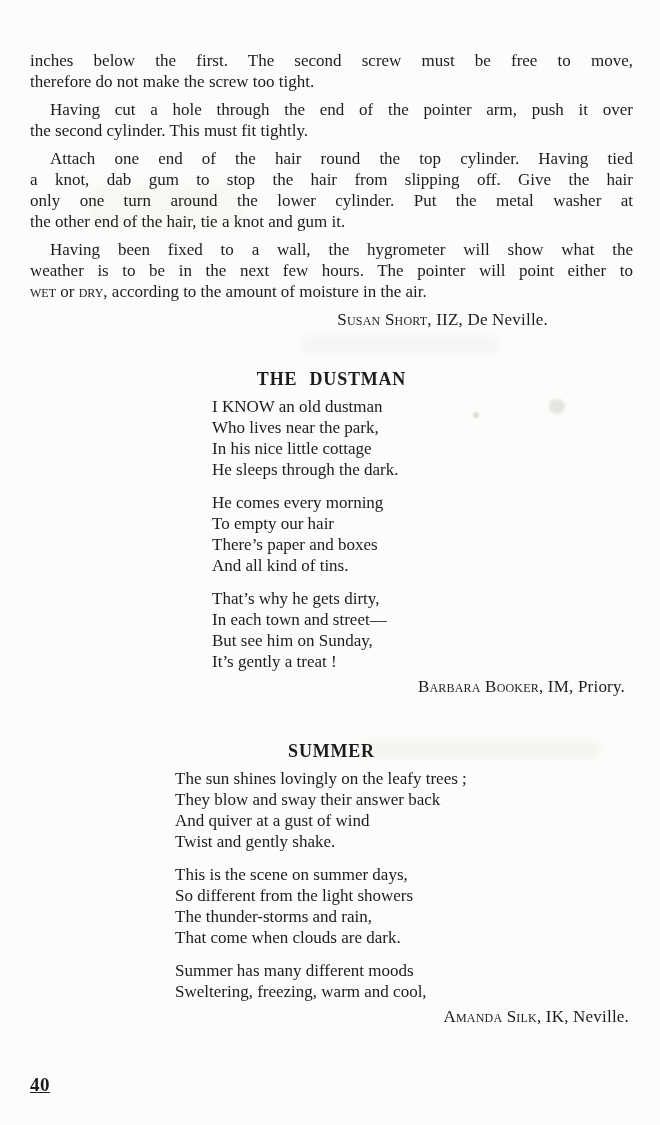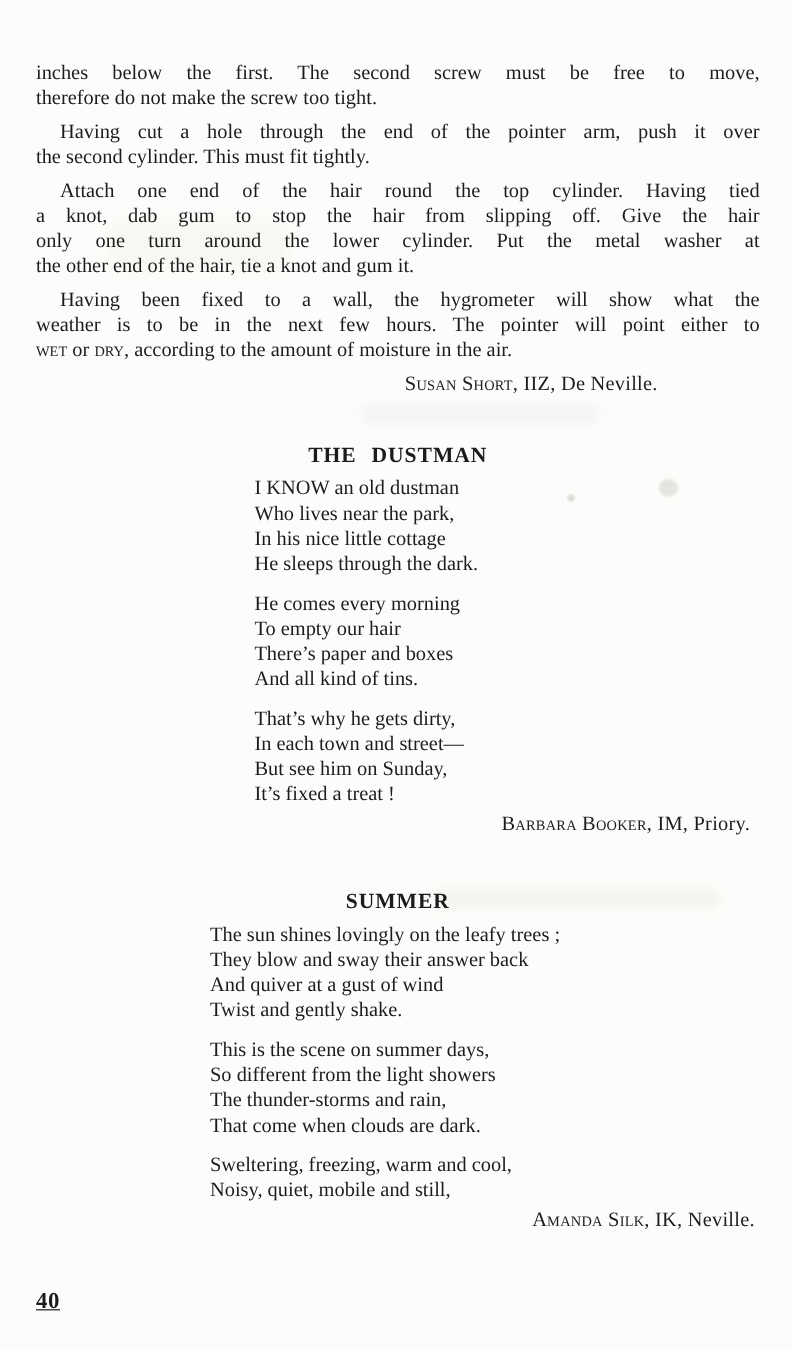--- a/index.html
+++ b/index.html
@@ -131,42 +131,42 @@
       <div class="stanza">
         <span class="vline">He comes every morning</span>
         <span class="vline">To empty our hair</span>
         <span class="vline">There’s paper and boxes</span>
         <span class="vline">And all kind of tins.</span>
       </div>
       <div class="stanza">
         <span class="vline">That’s why he gets dirty,</span>
         <span class="vline">In each town and street—</span>
         <span class="vline">But see him on Sunday,</span>
-        <span class="vline">It’s fixed a treat !</span>
+        <span class="vline">It’s gently a treat !</span>
       </div>
       <div class="byline byline-poem"><span class="sc">Barbara Booker</span><span>, IM, Priory.</span></div>
     </div>
 
     <div class="poem poem-summer">
       <h3 class="poem-title t-summer">SUMMER</h3>
       <div class="stanza">
         <span class="vline">The sun shines lovingly on the leafy trees ;</span>
         <span class="vline">They blow and sway their answer back</span>
         <span class="vline">And quiver at a gust of wind</span>
         <span class="vline">Twist and gently shake.</span>
       </div>
       <div class="stanza">
         <span class="vline">This is the scene on summer days,</span>
         <span class="vline">So different from the light showers</span>
         <span class="vline">The thunder-storms and rain,</span>
         <span class="vline">That come when clouds are dark.</span>
       </div>
       <div class="stanza">
+        <span class="vline">Summer has many different moods</span>
         <span class="vline">Sweltering, freezing, warm and cool,</span>
-        <span class="vline">Noisy, quiet, mobile and still,</span>
       </div>
       <div class="byline byline-poem2"><span class="sc">Amanda Silk</span><span>, IK, Neville.</span></div>
     </div>
 
   </div>
 
   <div class="page-number">40</div>
 
 </div>
 

